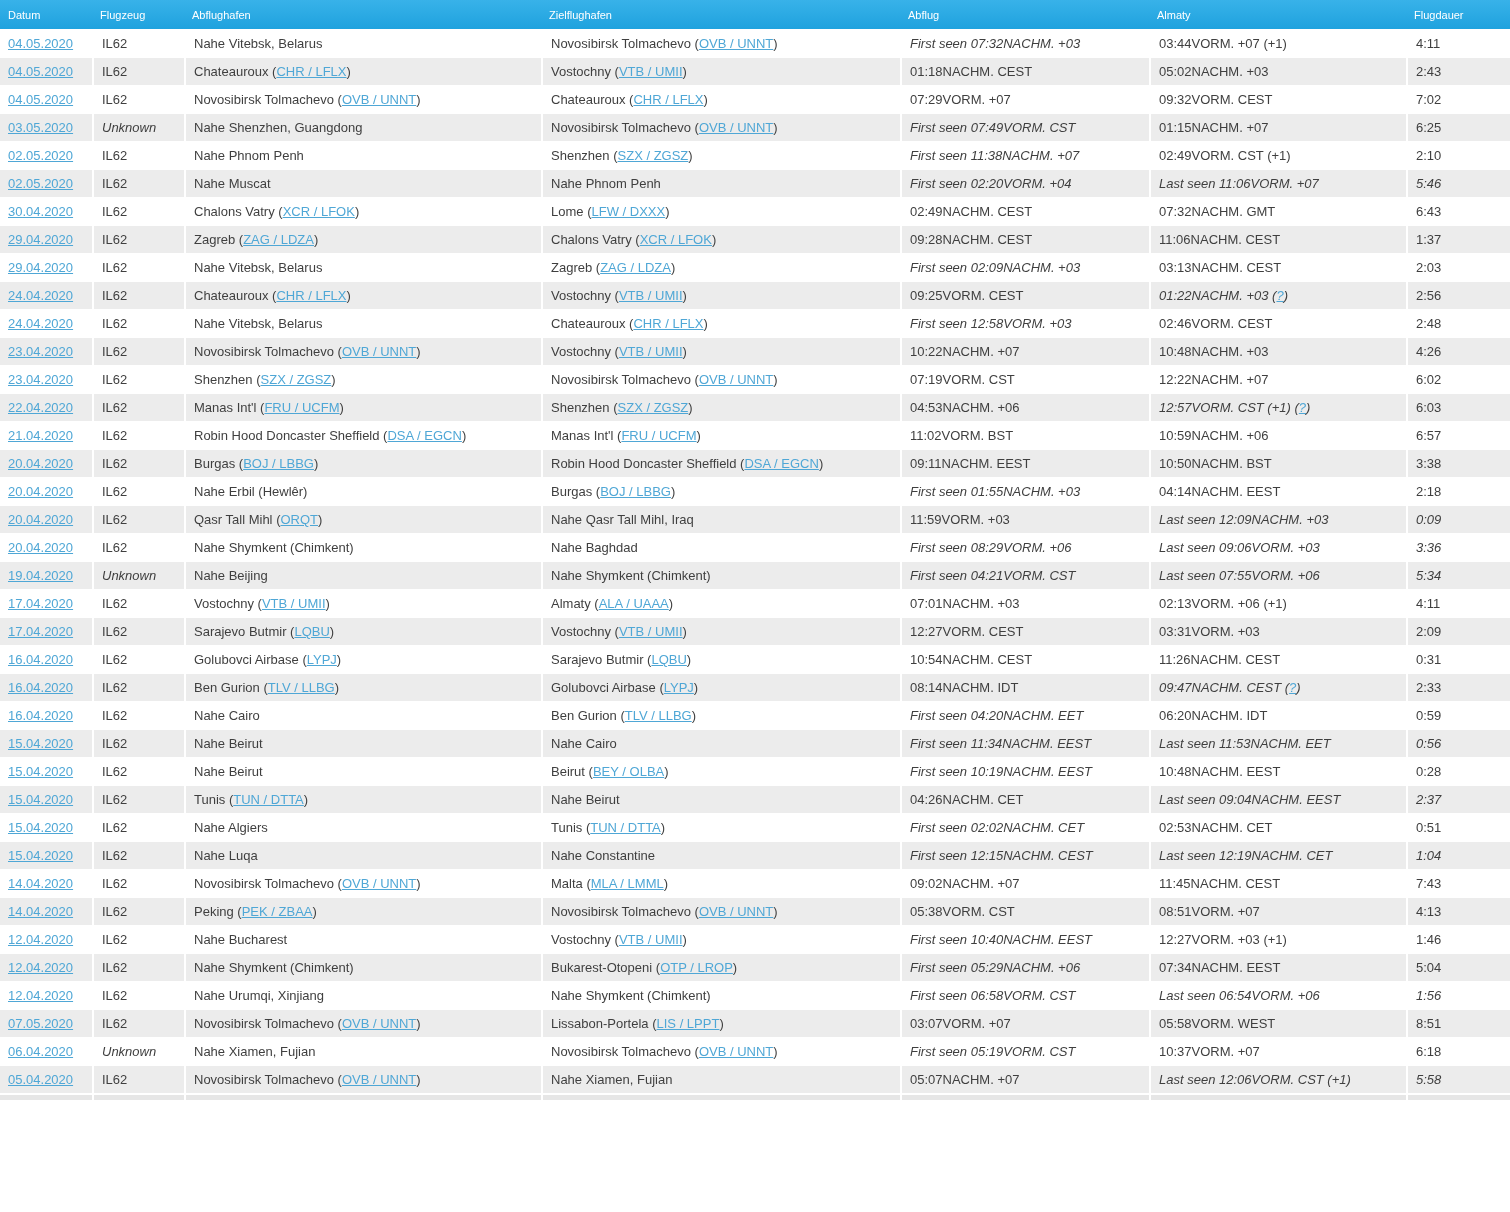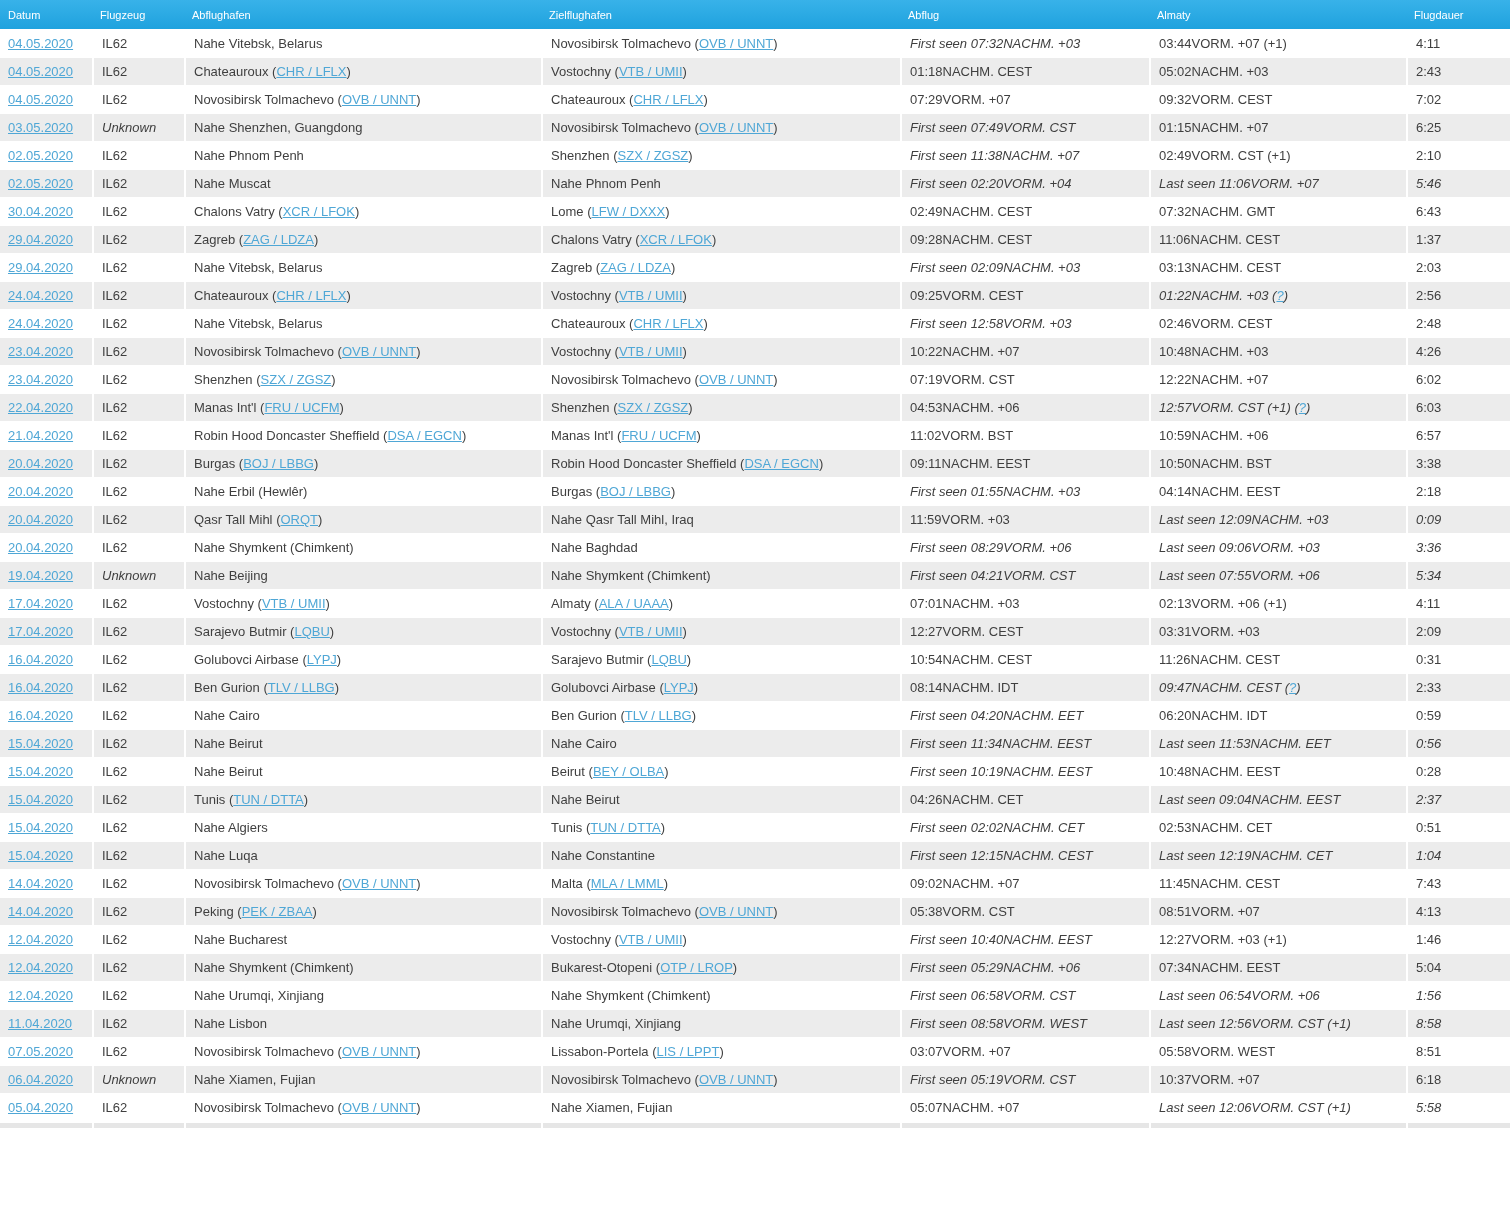--- a/index.html
+++ b/index.html
@@ -358,29 +358,20 @@
       <tr>
         <td><a href="#">12.04.2020</a></td>
         <td class="">IL62</td>
         <td><span>Nahe Urumqi, Xinjiang</span></td>
         <td><span>Nahe Shymkent (Chimkent)</span></td>
         <td><span class="it">First seen 06:58VORM. CST</span></td>
         <td><span class="it">Last seen 06:54VORM. +06</span></td>
         <td><span class="it">1:56</span></td>
       </tr>
       <tr>
-        <td><a href="#">11.04.2020</a></td>
-        <td class="">IL62</td>
-        <td><span>Nahe Lisbon</span></td>
-        <td><span>Nahe Urumqi, Xinjiang</span></td>
-        <td><span class="it">First seen 08:58VORM. WEST</span></td>
-        <td><span class="it">Last seen 12:56VORM. CST (+1)</span></td>
-        <td><span class="it">8:58</span></td>
-      </tr>
-      <tr>
         <td><a href="#">07.05.2020</a></td>
         <td class="">IL62</td>
         <td><span>Novosibirsk Tolmachevo</span> (<a href="#">OVB / UNNT</a>)</td>
         <td><span>Lissabon-Portela</span> (<a href="#">LIS / LPPT</a>)</td>
         <td><span class="">03:07VORM. +07</span></td>
         <td><span class="">05:58VORM. WEST</span></td>
         <td><span class="">8:51</span></td>
       </tr>
       <tr>
         <td><a href="#">06.04.2020</a></td>

